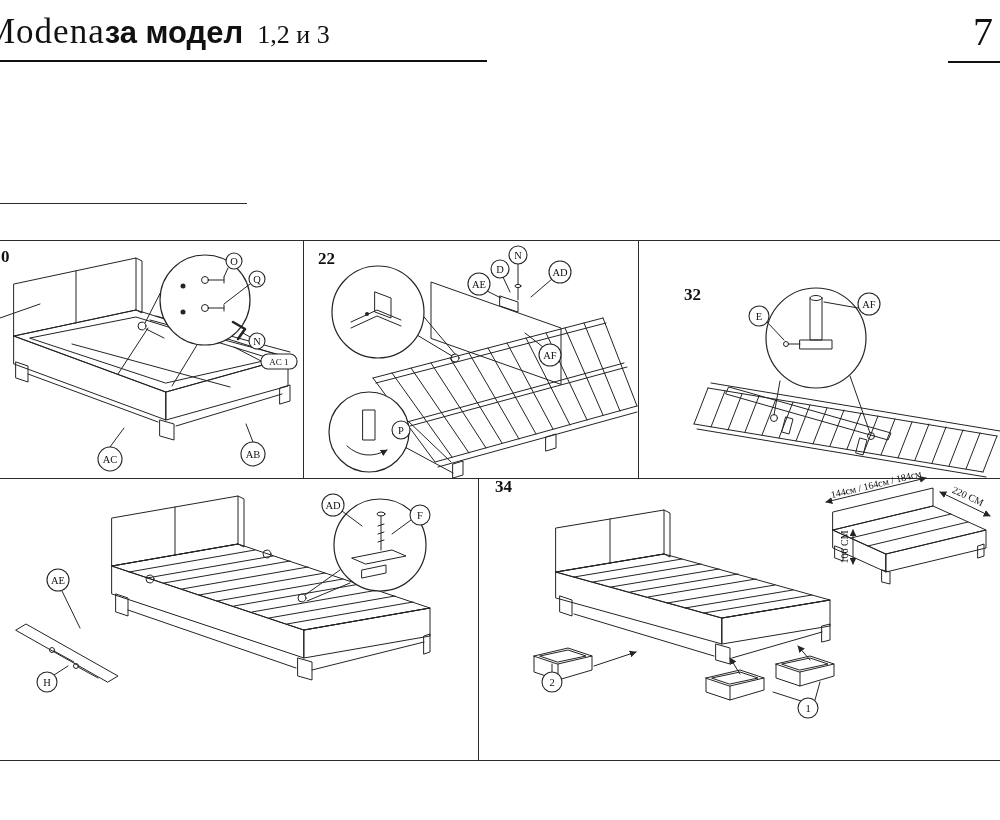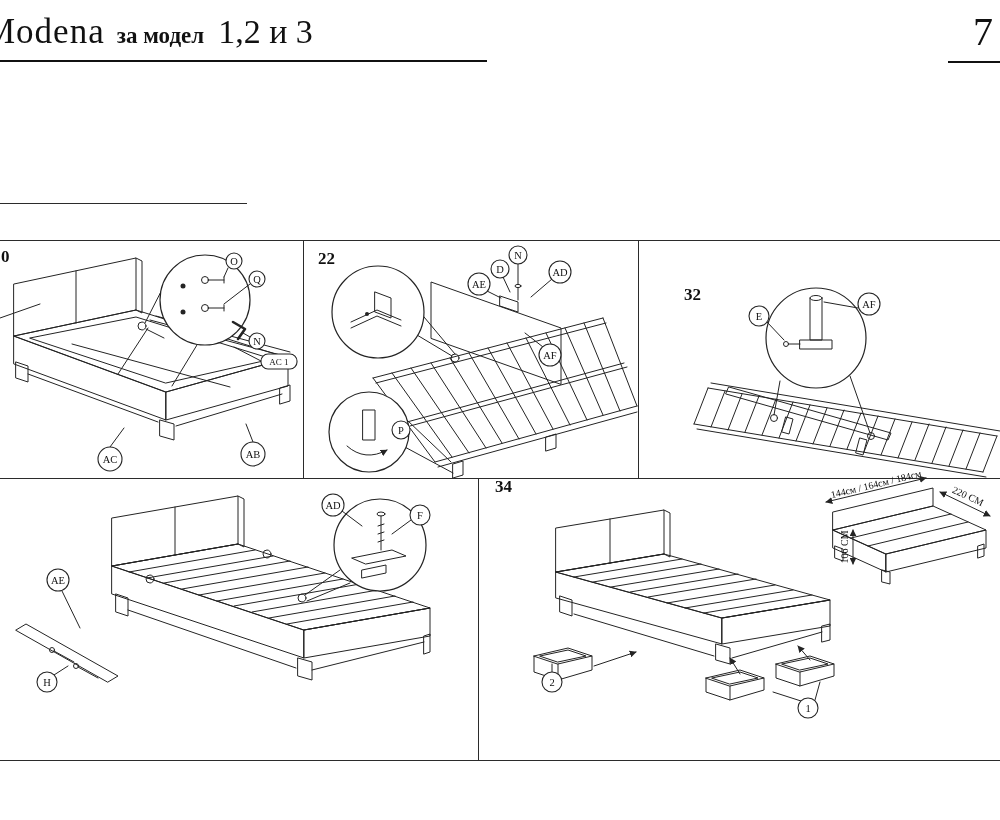--- a/index.html
+++ b/index.html
@@ -11,22 +11,22 @@
   .hline, .vline { position:absolute; background:#2b2b2b; }
   .hline { height:1px; }
   .vline { width:1px; }
 
   .title-wrap {
     position:absolute; left:-16px; top:12px; width:503px;
     border-bottom:2px solid #111; padding-bottom:8px;
     white-space:nowrap; display:flex; align-items:baseline;
   }
   .title-brand { font-family:"Liberation Serif", serif; font-size:35px; letter-spacing:1px; }
-  .title-model { font-family:Liberation Serif, serif; font-weight:700; font-size:23px; margin-left:12px; }
-  .title-tail  { font-family:"Liberation Serif", serif; font-size:34px; margin-left:14px; }
+  .title-model { font-family:Liberation Sans, sans-serif; font-weight:700; font-size:31px; margin-left:0; }
+  .title-tail  { font-family:"Liberation Serif", serif; font-size:26px; margin-left:14px; }
 
   .pageno-wrap {
     position:absolute; left:948px; top:8px; width:70px;
     border-bottom:2px solid #111; padding-bottom:6px; text-align:center;
   }
   .pageno-wrap span { font-family:"Liberation Serif", serif; font-size:40px; }
 
   .panel { position:absolute; }
   .panel > svg { display:block; position:absolute; left:0; top:0; }
   .step {

